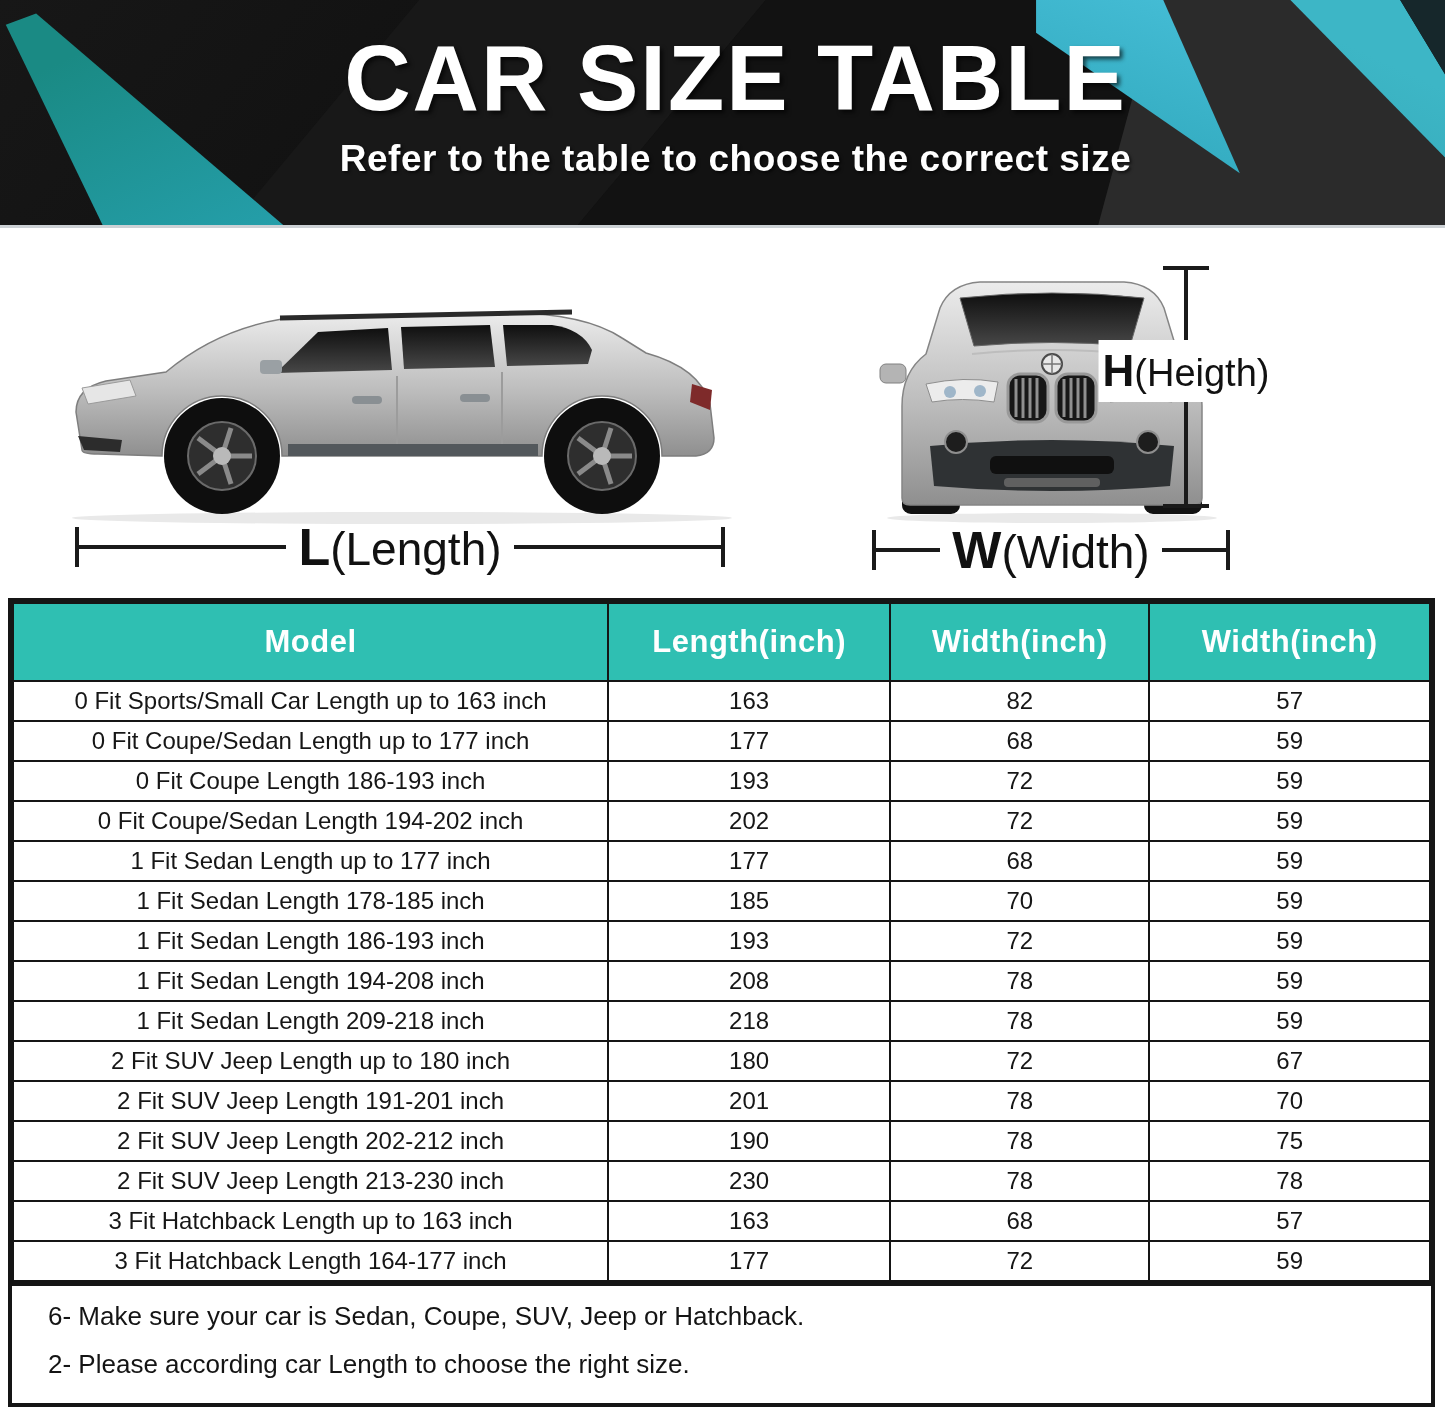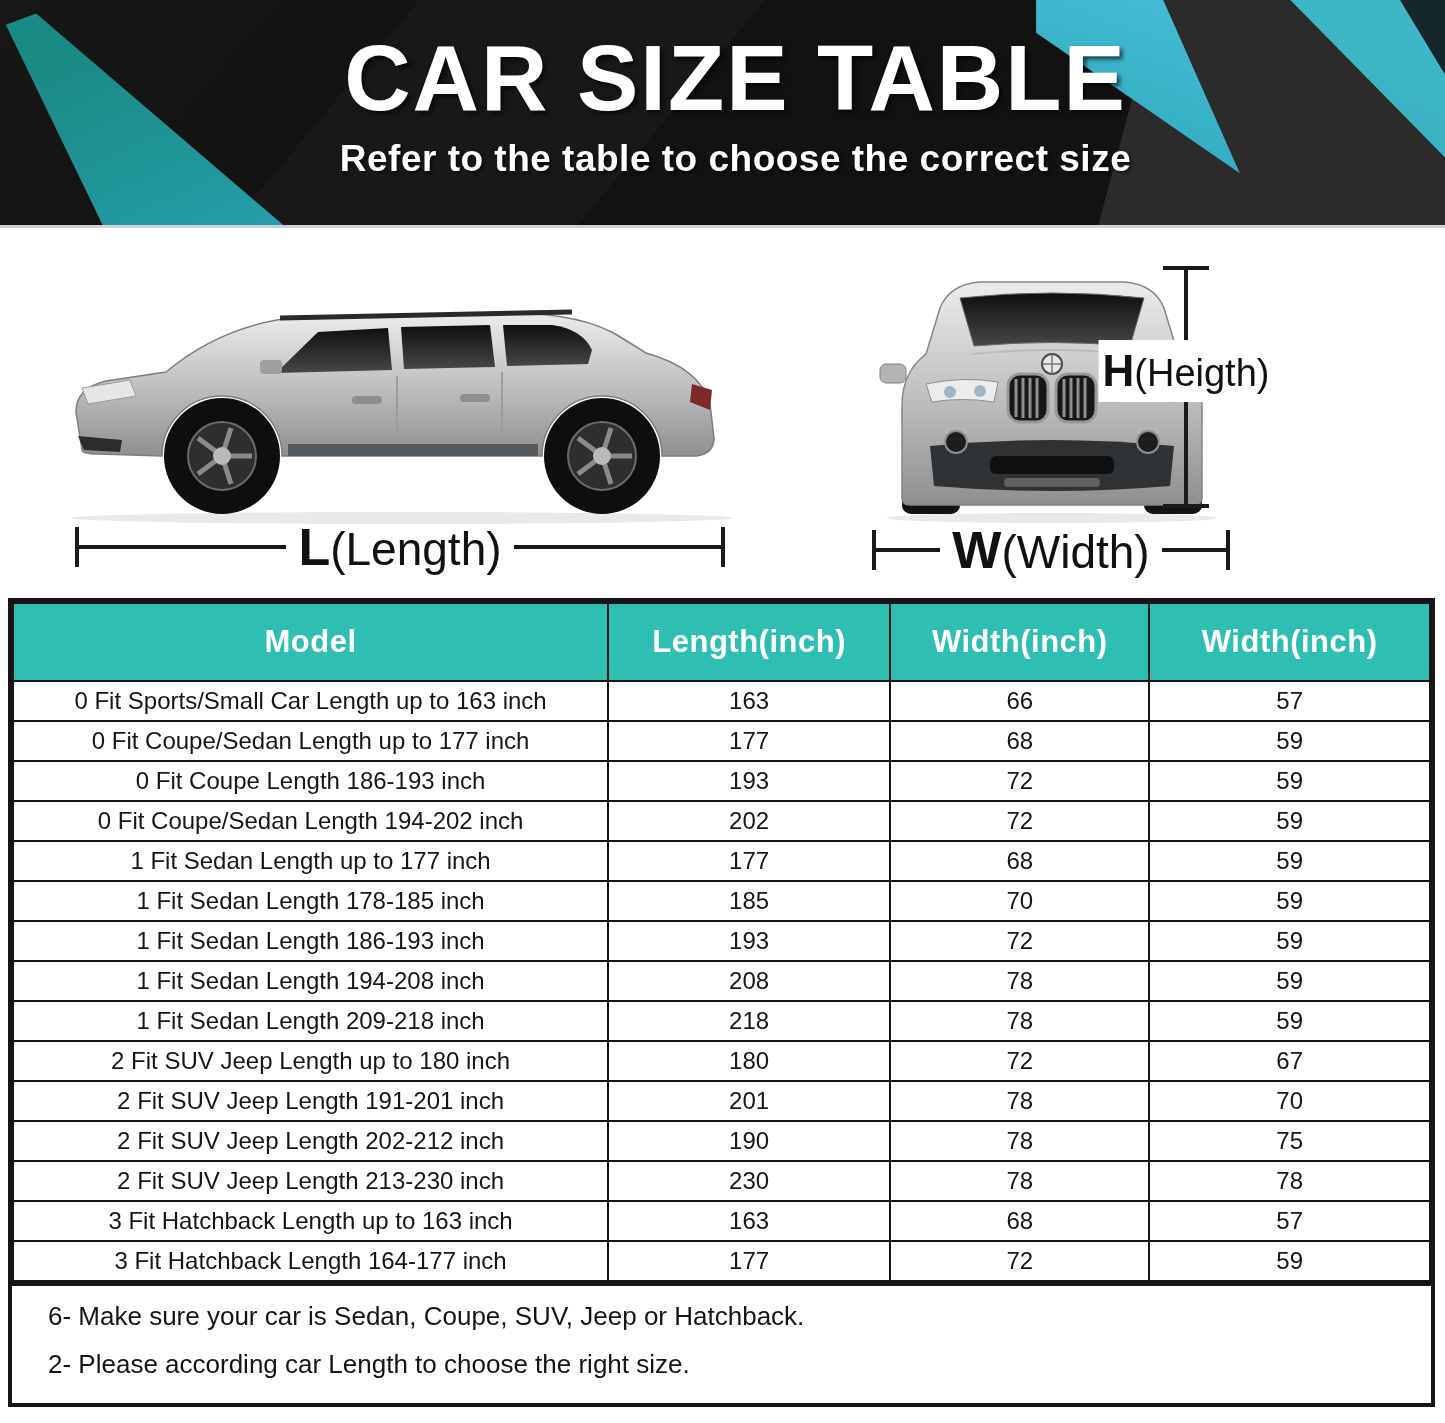--- a/index.html
+++ b/index.html
@@ -220,21 +220,21 @@
           <th>Model</th>
           <th>Length(inch)</th>
           <th>Width(inch)</th>
           <th>Width(inch)</th>
         </tr>
       </thead>
       <tbody>
           <tr>
             <td>0 Fit Sports/Small Car Length up to 163 inch</td>
             <td>163</td>
-            <td>66</td>
+            <td>82</td>
             <td>57</td>
           </tr>
           <tr>
             <td>0 Fit Coupe/Sedan Length up to 177 inch</td>
             <td>177</td>
             <td>68</td>
             <td>59</td>
           </tr>
           <tr>
             <td>0 Fit Coupe Length 186-193 inch</td>

